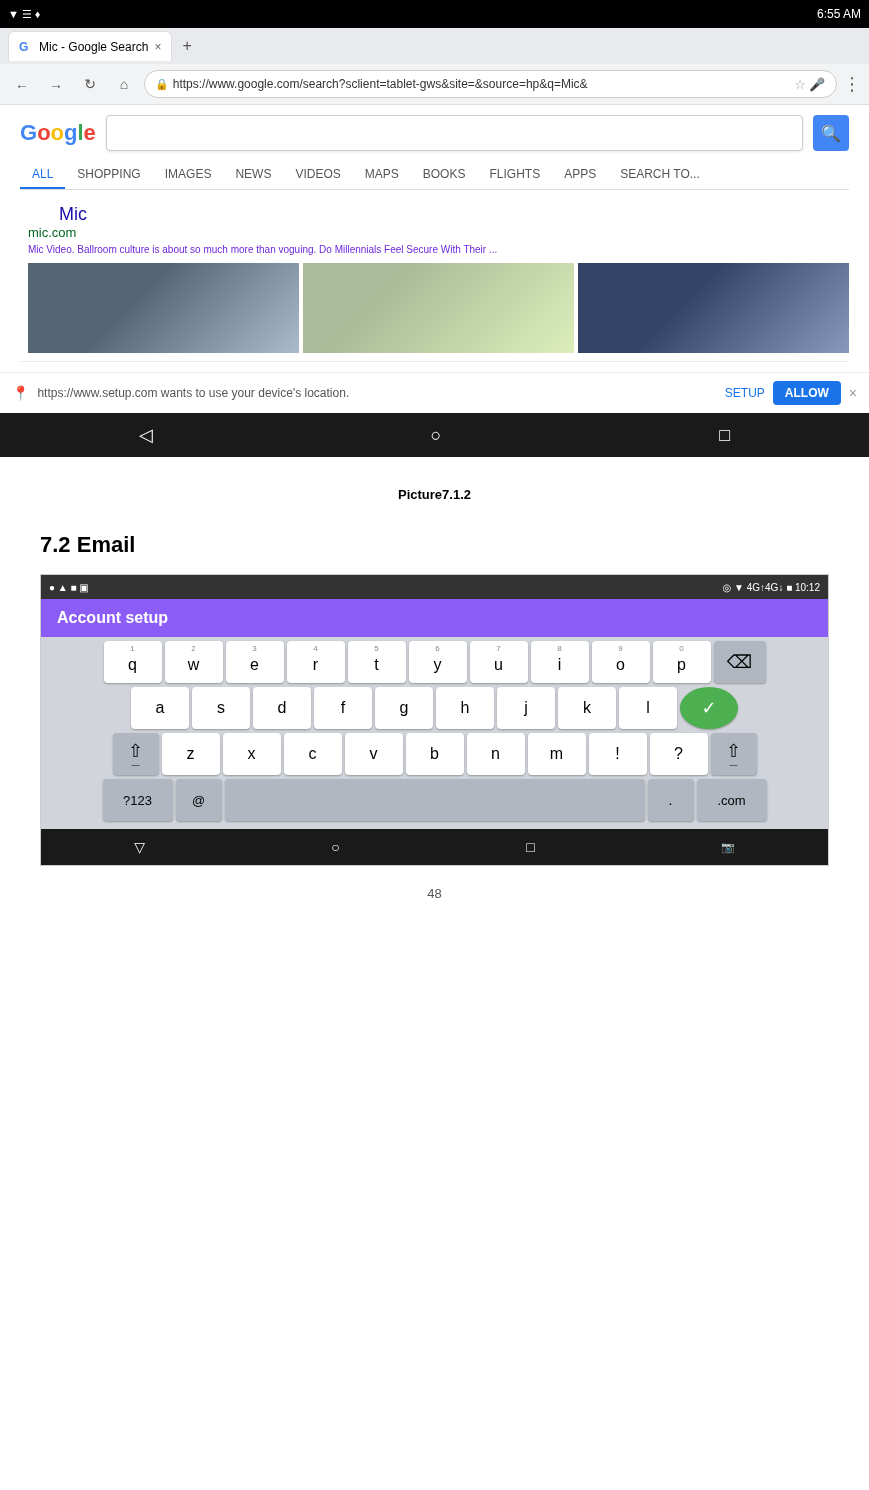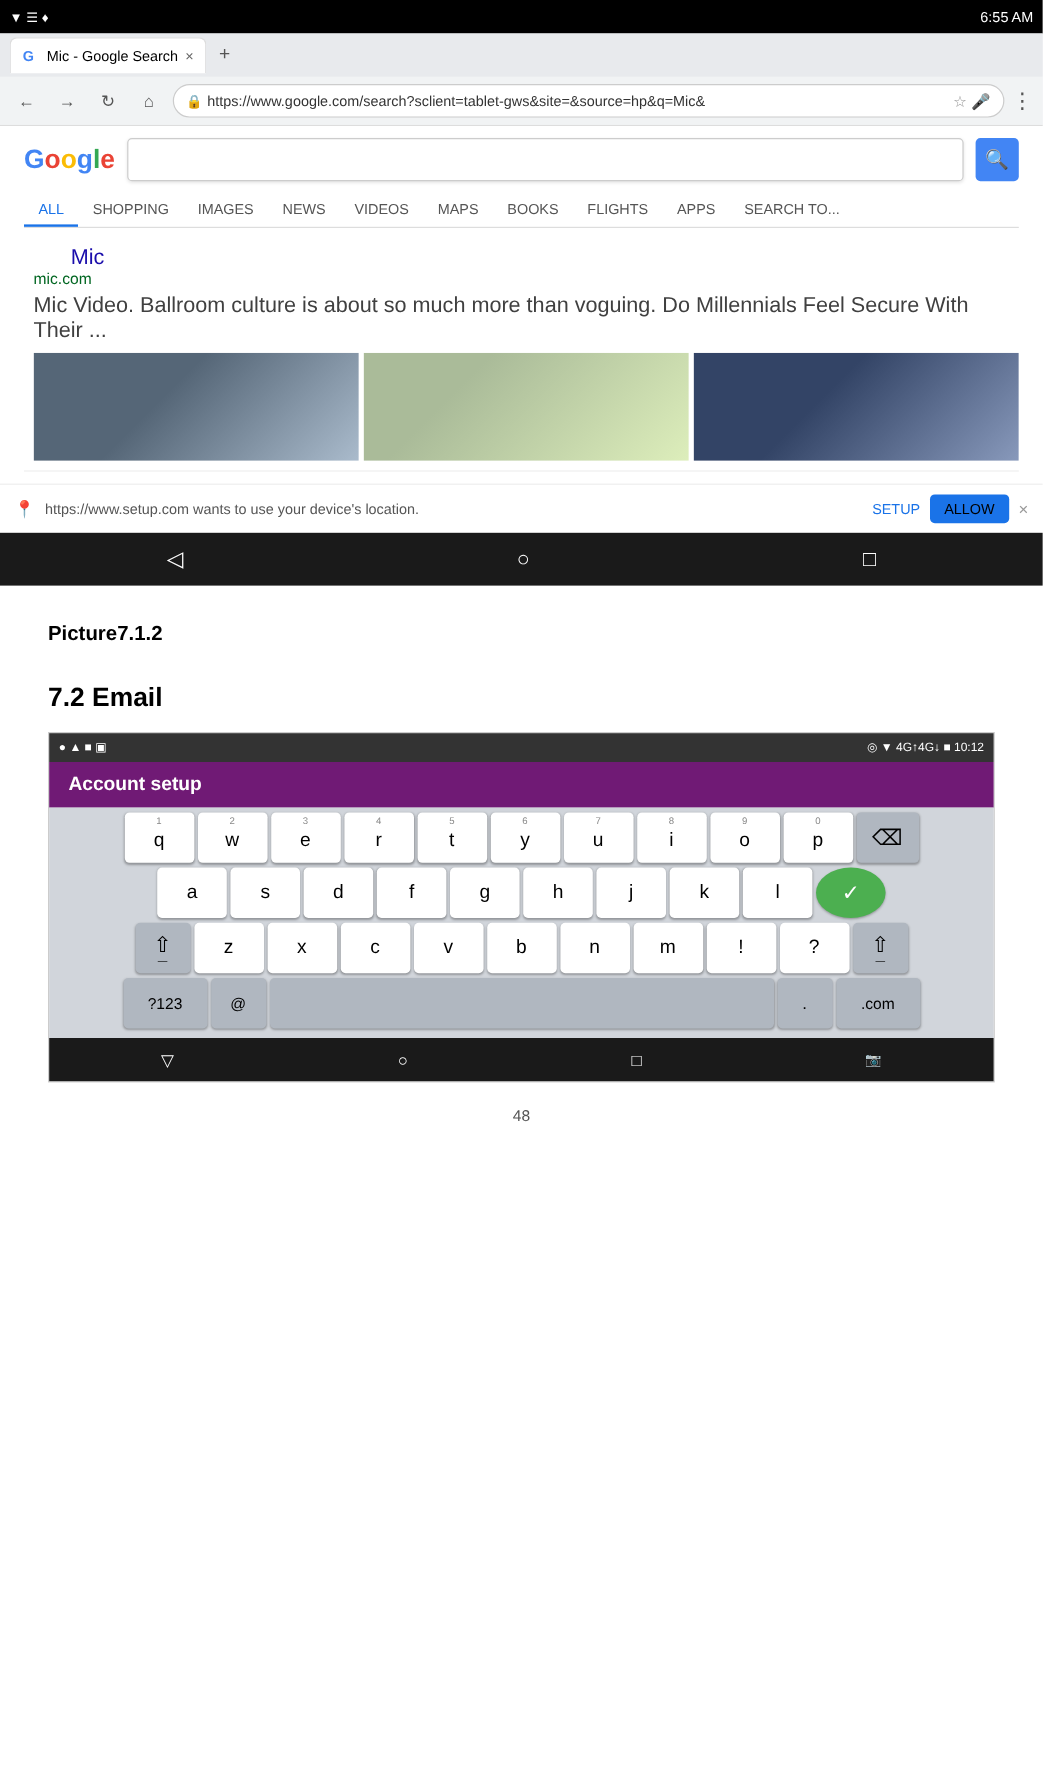--- a/index.html
+++ b/index.html
@@ -157,22 +157,22 @@
       cursor: pointer;
       text-decoration: none;
       margin-left: 31px;
     }
     .search-result-url {
       font-size: 13px;
       color: #006621;
       margin-bottom: 4px;
     }
     .search-result-snippet {
-      font-size: 18px;
-      color: #404040;
+      font-size: 10px;
+      color: #6d28d9;
     }
 
     .image-results {
       display: flex;
       gap: 4px;
       margin-top: 8px;
     }
     .image-thumb {
       height: 90px;
       flex: 1;
@@ -210,27 +210,27 @@
     .location-icon { color: #4285f4; font-size: 14px; }
     .location-text { flex: 1; }
     .location-block-btn {
       color: #1a73e8;
       font-size: 12px;
       cursor: pointer;
       font-weight: 500;
     }
     .location-allow-btn {
       background: #1a73e8;
-      color: #000000;
+      color: #ffffff;
       border: none;
       border-radius: 4px;
       padding: 5px 12px;
       font-size: 12px;
       cursor: pointer;
-      font-weight: 400;
+      font-weight: 700;
     }
     .location-close { color: #999; cursor: pointer; font-size: 14px; }
 
     
     .android-nav {
       height: 44px;
       background: #1a1a1a;
       display: flex;
       align-items: center;
       justify-content: space-around;
@@ -240,21 +240,22 @@
       font-size: 18px;
       cursor: pointer;
       padding: 8px 20px;
     }
 
     
     .doc-content {
       padding: 20px 40px;
     }
     .picture-caption {
-      font-size: 17px;
+      text-align: center;
+      font-size: 13px;
       font-weight: bold;
       margin: 10px 0 30px 0;
       color: #000;
     }
 
     .section-heading {
       font-size: 22px;
       font-weight: bold;
       margin-bottom: 16px;
       color: #000;
@@ -281,21 +282,21 @@
       align-items: center;
       justify-content: space-between;
       padding: 0 8px;
       color: #fff;
       font-size: 10px;
     }
     .as-status-left { display: flex; gap: 4px; align-items: center; }
     .as-status-right { display: flex; gap: 4px; align-items: center; }
 
     .as-orange-header {
-      background: #701a75;
+      background: #8b5cf6;
       padding: 10px 16px;
       color: #fff;
       font-size: 16px;
       font-weight: bold;
     }
 
     .as-main {
       display: flex;
       background: #f0f0f0;
     }

